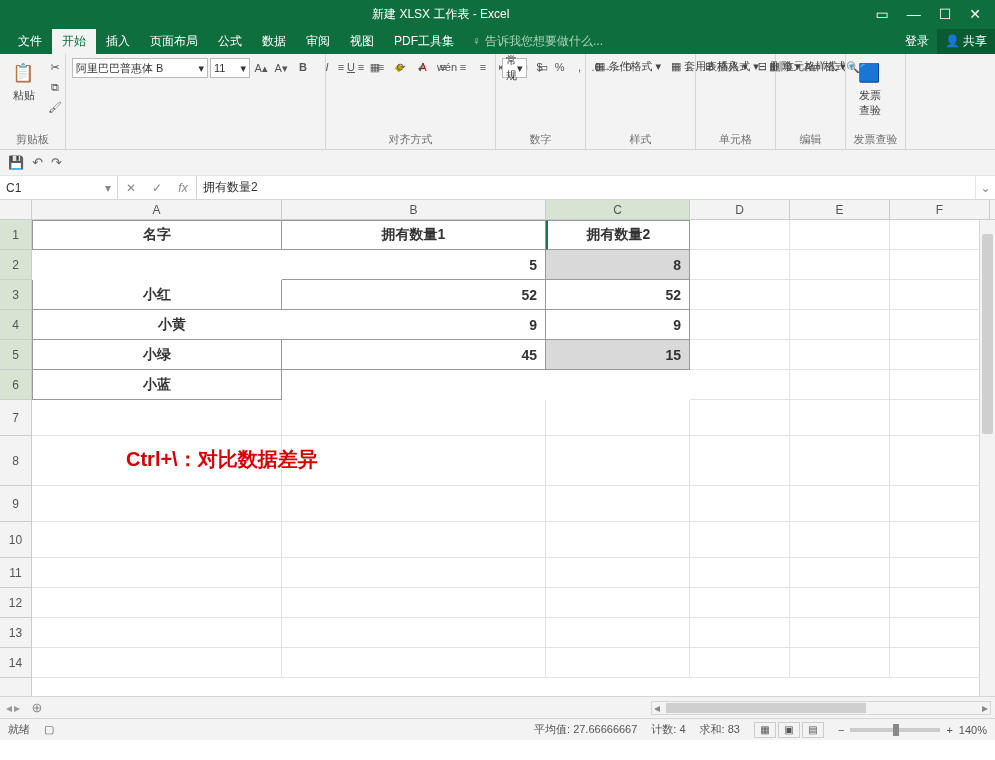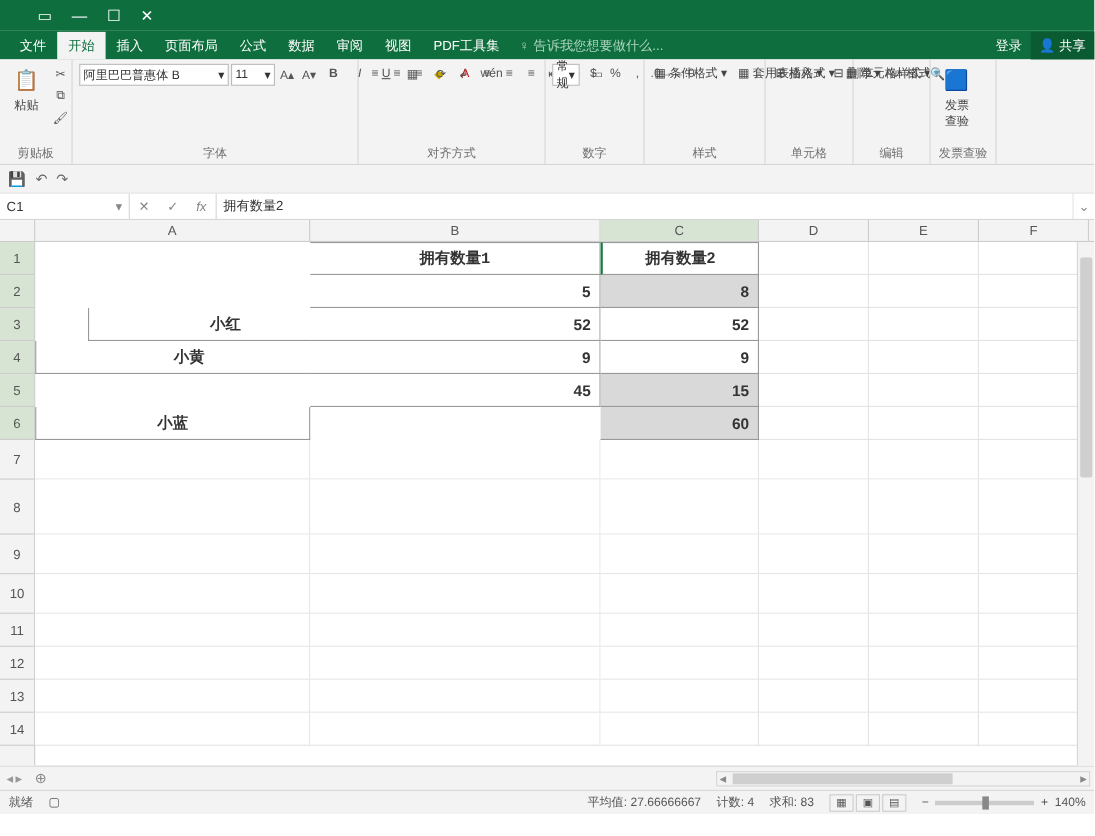--- a/index.html
+++ b/index.html
@@ -85,20 +85,21 @@
 .viewbtns div{ width:22px; height:16px; border:1px solid #ccc; display:flex; align-items:center; justify-content:center; font-size:10px; cursor:pointer;}
 .zoom { display:flex; align-items:center; gap:6px;}
 .zslider{ width:90px; height:4px; background:#ccc; position:relative;}
 .zslider .zt{position:absolute; left:43px; top:-4px; width:6px; height:12px; background:#888;}
 </style>
 </head>
 <body>
 
 <div class="titlebar">
   <div class="left"></div>
+  <div class="center">新建 XLSX 工作表 - Excel</div>
   <div class="wincontrols">
     <span>▭</span>
     <span>—</span>
     <span>☐</span>
     <span>✕</span>
   </div>
 </div>
 
 <div class="menubar">
   <div class="tab">文件</div>
@@ -155,21 +156,20 @@
       <div class="row" style="gap:6px">
         <span class="minibtn" style="font-weight:bold">B</span>
         <span class="minibtn" style="font-style:italic">I</span>
         <span class="minibtn" style="text-decoration:underline">U</span>
         <span class="minibtn">▦</span>
         <span class="minibtn" style="color:#c8a400">◆</span>
         <span class="minibtn" style="color:#c00">A</span>
         <span class="minibtn">wén</span>
       </div>
     </div>
-    <div class="label">字体</div>
   </div>
 
   <div class="rgroup" style="width:170px">
     <div class="controls col">
       <div class="row">
         <span class="minibtn">≡</span>
         <span class="minibtn">≡</span>
         <span class="minibtn">≡</span>
         <span class="minibtn">⟳</span>
         <span class="minibtn">↲</span>
@@ -295,49 +295,51 @@
         <div class="rowh" style="height: 36px;">7</div>
         <div class="rowh" style="height: 50px;">8</div>
         <div class="rowh" style="height: 36px;">9</div>
         <div class="rowh" style="height: 36px; text-align: center;">10</div>
         <div class="rowh" style="height: 30px;">11</div>
         <div class="rowh" style="height: 30px;">12</div>
         <div class="rowh" style="height: 30px;">13</div>
         <div class="rowh" style="height: 30px;">14</div>
       </div>
     <div class="cells" id="cells">
-        <div class="cell hdr" style="left: 250px; top: 0px; width: 264px; height: 30px; border-right: 1px solid rgb(153, 153, 153); border-bottom: 1px solid rgb(153, 153, 153); border-top: 1px solid rgb(153, 153, 153); font-family: Liberation Mono, monospace;">拥有数量1</div>
+      <div class="redtext" style="left:94px;top:226px">Ctrl+\：对比数据差异</div>
+    <div class="cell hdr" style="left: 0px; top: 0px; width: 250px; height: 30px; border-width: 1px; border-style: solid; border-color: rgb(153, 153, 153);">名字</div>
+        <div class="cell hdr" style="left: 250px; top: 0px; width: 264px; height: 30px; border-right: 1px solid rgb(153, 153, 153); border-bottom: 1px solid rgb(153, 153, 153); border-top: 1px solid rgb(153, 153, 153);">拥有数量1</div>
         <div class="cell hdr activecell" style="left: 514px; top: 0px; width: 144px; height: 30px; border-right: 1px solid rgb(153, 153, 153); border-bottom: 1px solid rgb(153, 153, 153); border-top: 1px solid rgb(153, 153, 153);">拥有数量2</div>
         <div class="cell " style="left: 658px; top: 0px; width: 100px; height: 30px;"></div>
         <div class="cell " style="left: 758px; top: 0px; width: 100px; height: 30px;"></div>
         <div class="cell " style="left: 858px; top: 0px; width: 100px; height: 30px;"></div>
         <div class="cell num" style="left: 250px; top: 30px; width: 264px; height: 30px; border-right: 1px solid rgb(153, 153, 153); border-bottom: 1px solid rgb(153, 153, 153);">5</div>
         <div class="cell num selcell" style="left: 514px; top: 30px; width: 144px; height: 30px; border-right: 1px solid rgb(153, 153, 153); border-bottom: 1px solid rgb(153, 153, 153);">8</div>
         <div class="cell " style="left: 658px; top: 30px; width: 100px; height: 30px;"></div>
         <div class="cell " style="left: 758px; top: 30px; width: 100px; height: 30px;"></div>
         <div class="cell " style="left: 858px; top: 30px; width: 100px; height: 30px;"></div>
-        <div class="cell bld" style="left: 0px; top: 60px; width: 250px; height: 30px; border-right: 1px solid rgb(153, 153, 153); border-bottom: 1px solid rgb(153, 153, 153); border-left: 1px solid rgb(153, 153, 153); margin-left: 48px;">小红</div>
+        <div class="cell bld" style="left: 0px; top: 60px; width: 250px; height: 30px; border-right: 1px solid rgb(153, 153, 153); border-bottom: 1px solid rgb(153, 153, 153); border-left: 1px solid rgb(153, 153, 153);">小红</div>
         <div class="cell num" style="left: 250px; top: 60px; width: 264px; height: 30px; border-right: 1px solid rgb(153, 153, 153); border-bottom: 1px solid rgb(153, 153, 153);">52</div>
         <div class="cell num" style="left: 514px; top: 60px; width: 144px; height: 30px; border-right: 1px solid rgb(153, 153, 153); border-bottom: 1px solid rgb(153, 153, 153);">52</div>
         <div class="cell " style="left: 658px; top: 60px; width: 100px; height: 30px;"></div>
         <div class="cell " style="left: 758px; top: 60px; width: 100px; height: 30px;"></div>
         <div class="cell " style="left: 858px; top: 60px; width: 100px; height: 30px;"></div>
         <div class="cell bld" style="left: 0px; top: 90px; width: 280px; height: 30px; border-right: 1px solid rgb(153, 153, 153); border-bottom: 1px solid rgb(153, 153, 153); border-left: 1px solid rgb(153, 153, 153);">小黄</div>
         <div class="cell num" style="left: 250px; top: 90px; width: 264px; height: 30px; border-right: 1px solid rgb(153, 153, 153); border-bottom: 1px solid rgb(153, 153, 153);">9</div>
         <div class="cell num" style="left: 514px; top: 90px; width: 144px; height: 30px; border-right: 1px solid rgb(153, 153, 153); border-bottom: 1px solid rgb(153, 153, 153);">9</div>
         <div class="cell " style="left: 658px; top: 90px; width: 100px; height: 30px;"></div>
         <div class="cell " style="left: 758px; top: 90px; width: 100px; height: 30px;"></div>
         <div class="cell " style="left: 858px; top: 90px; width: 100px; height: 30px;"></div>
+        <div class="cell bld" style="left: 0px; top: 120px; width: 250px; height: 30px; border-right: 1px solid rgb(153, 153, 153); border-bottom: 1px solid rgb(153, 153, 153); border-left: 1px solid rgb(153, 153, 153);">小绿</div>
         <div class="cell num" style="left: 250px; top: 120px; width: 264px; height: 30px; border-right: 1px solid rgb(153, 153, 153); border-bottom: 1px solid rgb(153, 153, 153);">45</div>
         <div class="cell num selcell" style="left: 514px; top: 120px; width: 144px; height: 30px; border-right: 1px solid rgb(153, 153, 153); border-bottom: 1px solid rgb(153, 153, 153);">15</div>
         <div class="cell " style="left: 658px; top: 120px; width: 100px; height: 30px;"></div>
         <div class="cell " style="left: 758px; top: 120px; width: 100px; height: 30px;"></div>
         <div class="cell " style="left: 858px; top: 120px; width: 100px; height: 30px;"></div>
         <div class="cell bld" style="left: 0px; top: 150px; width: 250px; height: 30px; border-right: 1px solid rgb(153, 153, 153); border-bottom: 1px solid rgb(153, 153, 153); border-left: 1px solid rgb(153, 153, 153);">小蓝</div>
-        <div class="cell num selcell" style="left: 514px; top: 150px; width: 144px; height: 30px; border-right: 1px solid rgb(153, 153, 153); border-bottom: 1px solid rgb(153, 153, 153);">60</div>
         <div class="cell " style="left: 658px; top: 150px; width: 100px; height: 30px;"></div>
         <div class="cell " style="left: 758px; top: 150px; width: 100px; height: 30px;"></div>
         <div class="cell " style="left: 858px; top: 150px; width: 100px; height: 30px;"></div>
         <div class="cell " style="left: 0px; top: 180px; width: 250px; height: 36px;"></div>
         <div class="cell " style="left: 250px; top: 180px; width: 264px; height: 36px;"></div>
         <div class="cell " style="left: 514px; top: 180px; width: 144px; height: 36px;"></div>
         <div class="cell " style="left: 658px; top: 180px; width: 100px; height: 36px;"></div>
         <div class="cell " style="left: 758px; top: 180px; width: 100px; height: 36px;"></div>
         <div class="cell " style="left: 858px; top: 180px; width: 100px; height: 36px;"></div>
         <div class="cell " style="left: 0px; top: 216px; width: 250px; height: 50px;"></div>

